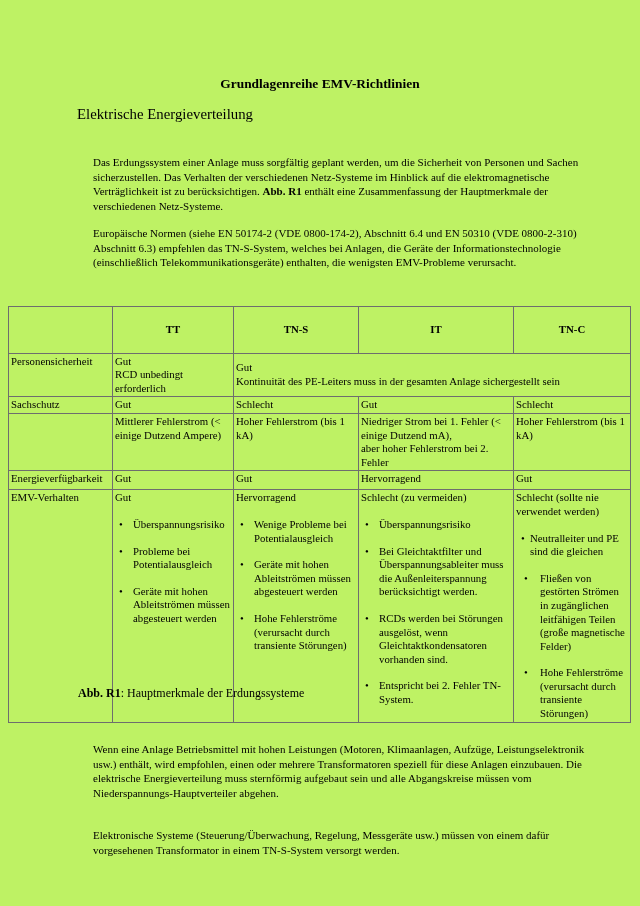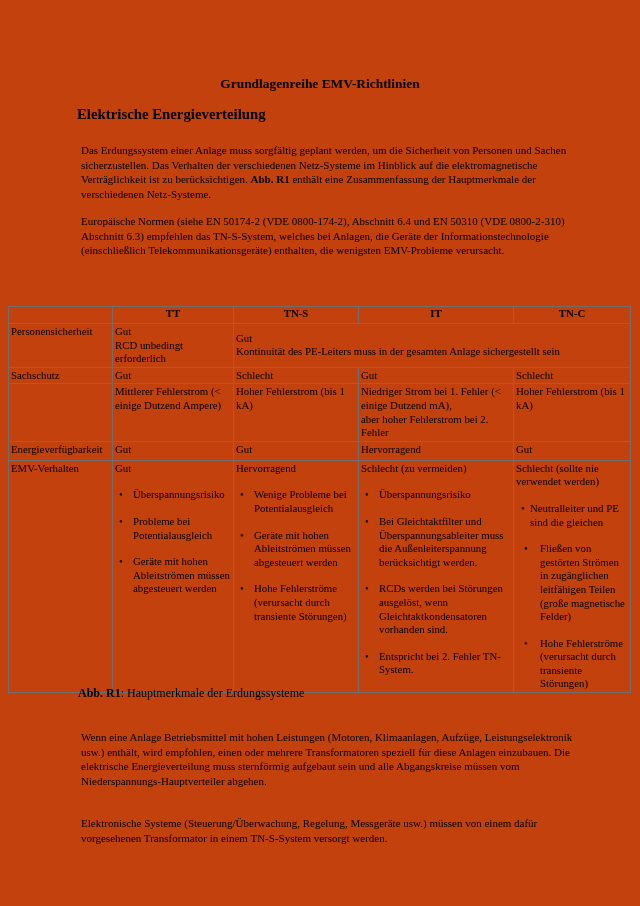--- a/index.html
+++ b/index.html
@@ -1,44 +1,44 @@
 <!DOCTYPE html>
 <html><head>
 <meta charset="utf-8">
 <style>
   html, body { margin: 0; padding: 0; background: #ffffff; }
   .page {
     position: relative;
     width: 640px;
     height: 906px;
-    background: #c2410c;
+    background: #bef264;
     color: #000000;
     font-family: "Liberation Serif", serif;
     overflow: hidden;
   }
   .doc-title {
     position: absolute;
     top: 77px; left: 0; width: 640px;
     text-align: center;
     font-weight: bold;
     font-size: 13.4px;
     line-height: 14px;
   }
   .doc-heading {
     position: absolute;
     top: 106px; left: 77px;
-    font-weight: bold;
+    font-weight: normal;
     font-size: 14.8px;
     line-height: 16px;
   }
   .para {
     position: absolute;
     left: 77px;
     width: 492px;
-    margin: 4px;
+    margin: 16px;
     font-size: 11px;
     line-height: 14.6px;
   }
   .p1 { top: 139px; }
   .p2 { top: 210px; }
   .p3 { top: 726px; width: 498px; }
   .p4 { top: 812px; width: 498px; }
   .b { font-weight: bold; }
 
   table.sys-table {
@@ -54,21 +54,21 @@
     border: 1px solid #6e6e6e;
     vertical-align: top;
     padding: 1px 3px 1px 2px;
     box-sizing: border-box;
     overflow: hidden;
   }
   .r-head td {
     height: 17px;
     font-weight: bold;
     text-align: center;
-    padding: 0;
+    padding: 16px;
   }
   .r1 td { height: 41px; }
   .r2 td { height: 16px; }
   .r3 td { height: 48px; }
   .r4 td { height: 19px; }
   .r5 td { height: 228px; margin-top: 7px; }
   .v-mid { vertical-align: middle !important; }
 
   .cellline { margin: 0; }
   .bullet { display: flex; margin-top: 13px; padding-left: 4px; }

